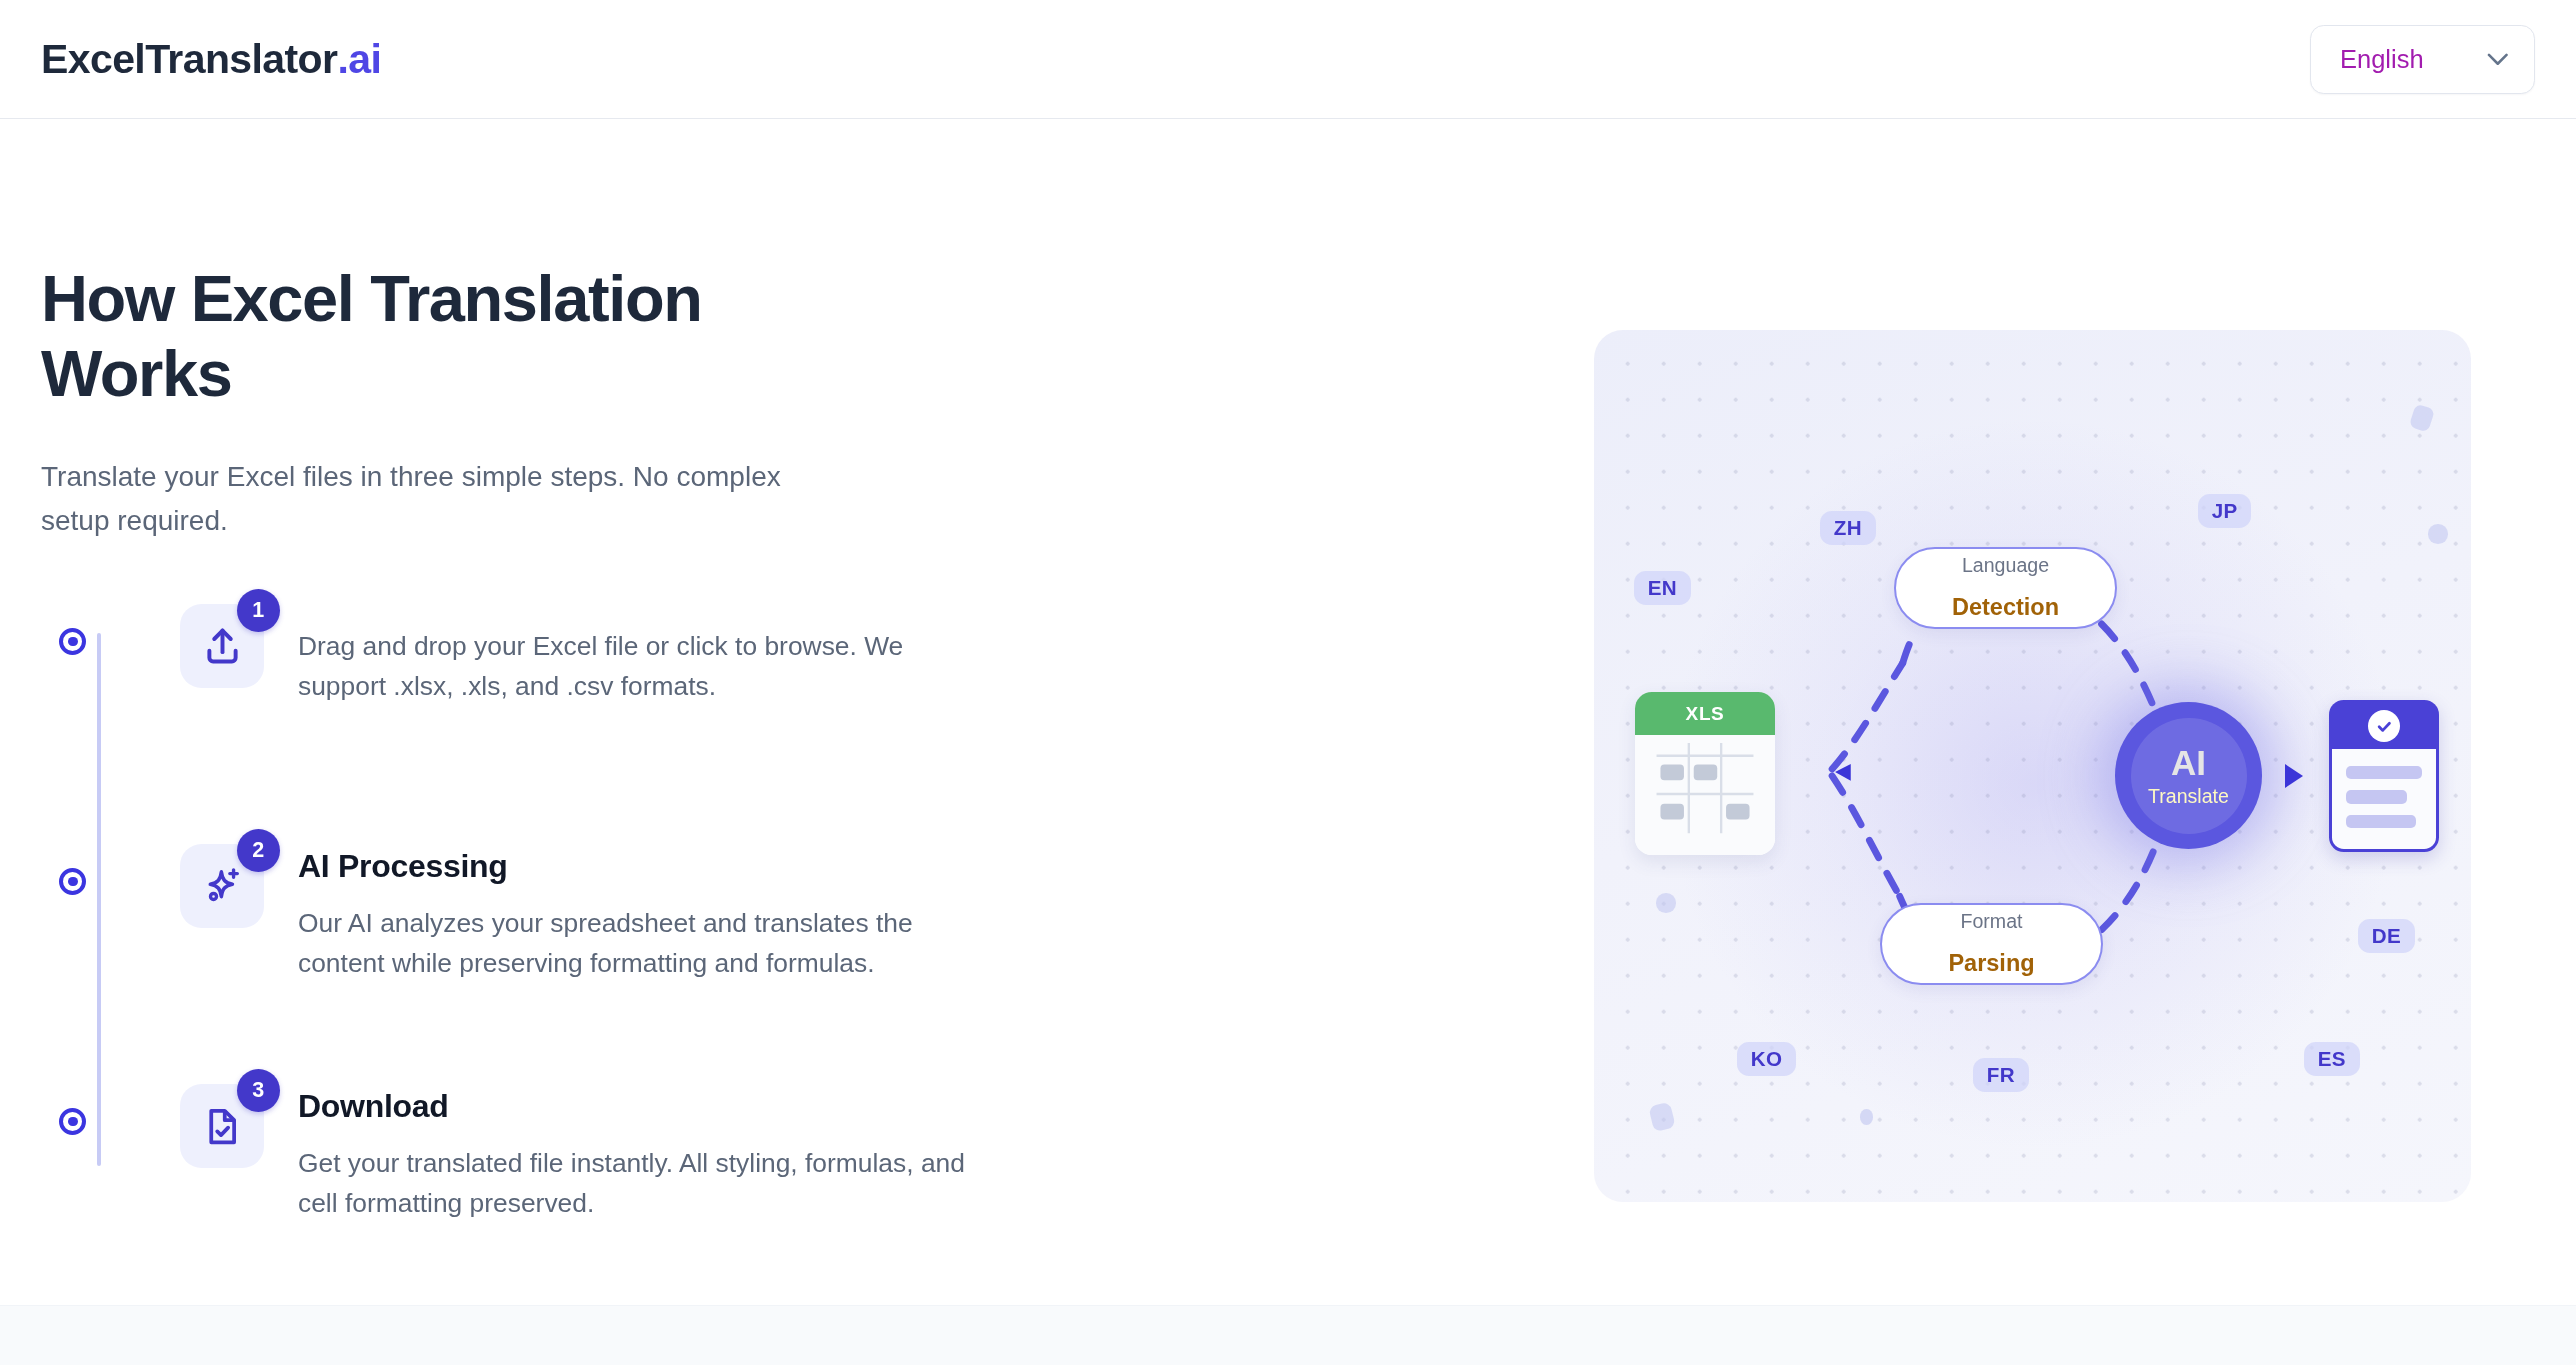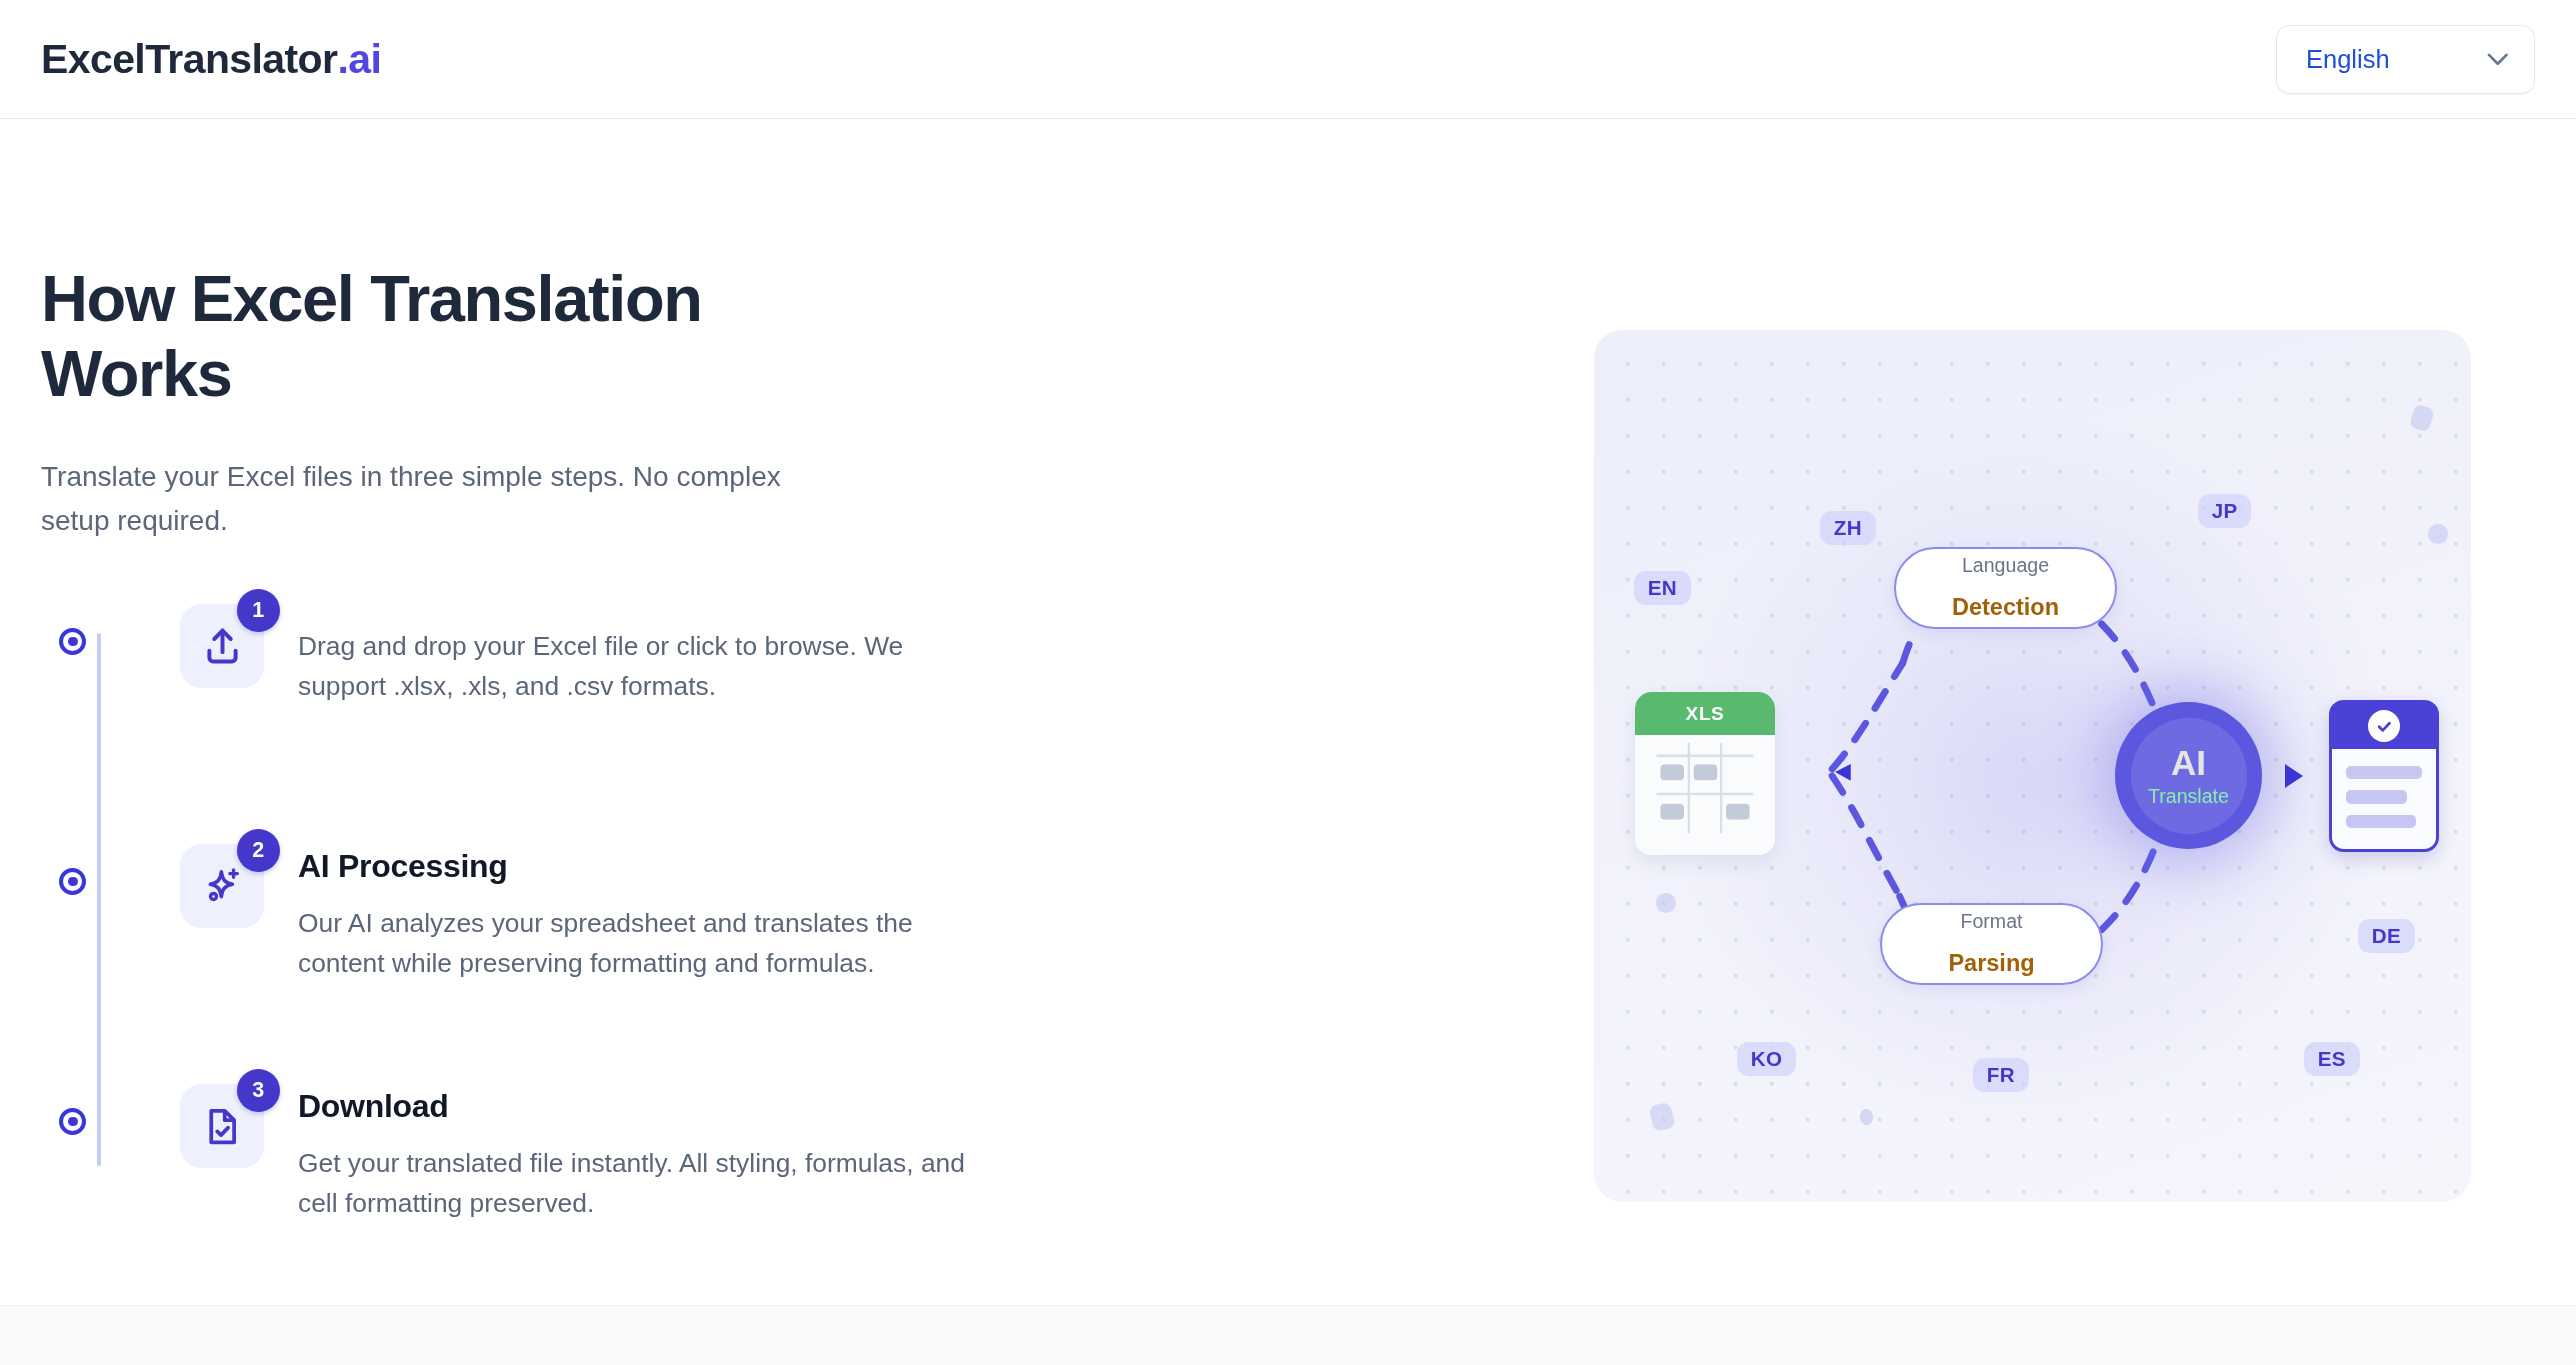--- a/index.html
+++ b/index.html
@@ -30,31 +30,31 @@
     font-weight: 700;
     letter-spacing: -0.6px;
     color: #1e293b;
     white-space: nowrap;
     display: flex;
     align-items: baseline;
   }
   .brand .brand-accent { color: #4f46e5; }
 
   .lang-select {
-    width: 259px;
+    width: 225px;
     height: 69px;
     border: 1px solid #e2e6ee;
     border-radius: 13.7px;
     background: #ffffff;
     display: flex;
     align-items: center;
     justify-content: space-between;
     padding: 0 25.5px 0 29px;
     font-size: 25.5px;
-    color: #1d4ed8;
+    color: #a21caf;
     cursor: pointer;
     box-shadow: 0 1px 2px rgba(15,23,42,0.04);
   }
   .chev {
     width: 21.5px; height: 12.7px;
     flex: 0 0 auto;
   }
 
   
   .page {
@@ -289,21 +289,21 @@
     width: 116px; height: 116px;
     border-radius: 50%;
     background: rgba(255,255,255,0.12);
     display: flex; flex-direction: column;
     align-items: center; justify-content: center;
   }
   .ai-label {
     font-size: 35px; font-weight: 700; color: #e5e5e5; line-height: 1;
   }
   .ai-sub {
-    font-size: 19.6px; color: #86efac; margin-top: 6.9px; line-height: 1;
+    font-size: 19.6px; color: #fef9c3; margin-top: 6.9px; line-height: 1;
   }
 
   
   .out-card {
     width: 110px; height: 152px;
     border-radius: 14.7px;
     background: #4a41d6;
     padding: 2.9px;
     box-shadow: 0 6.9px 17.6px rgba(60,55,170,0.20);
     display: flex; flex-direction: column;

